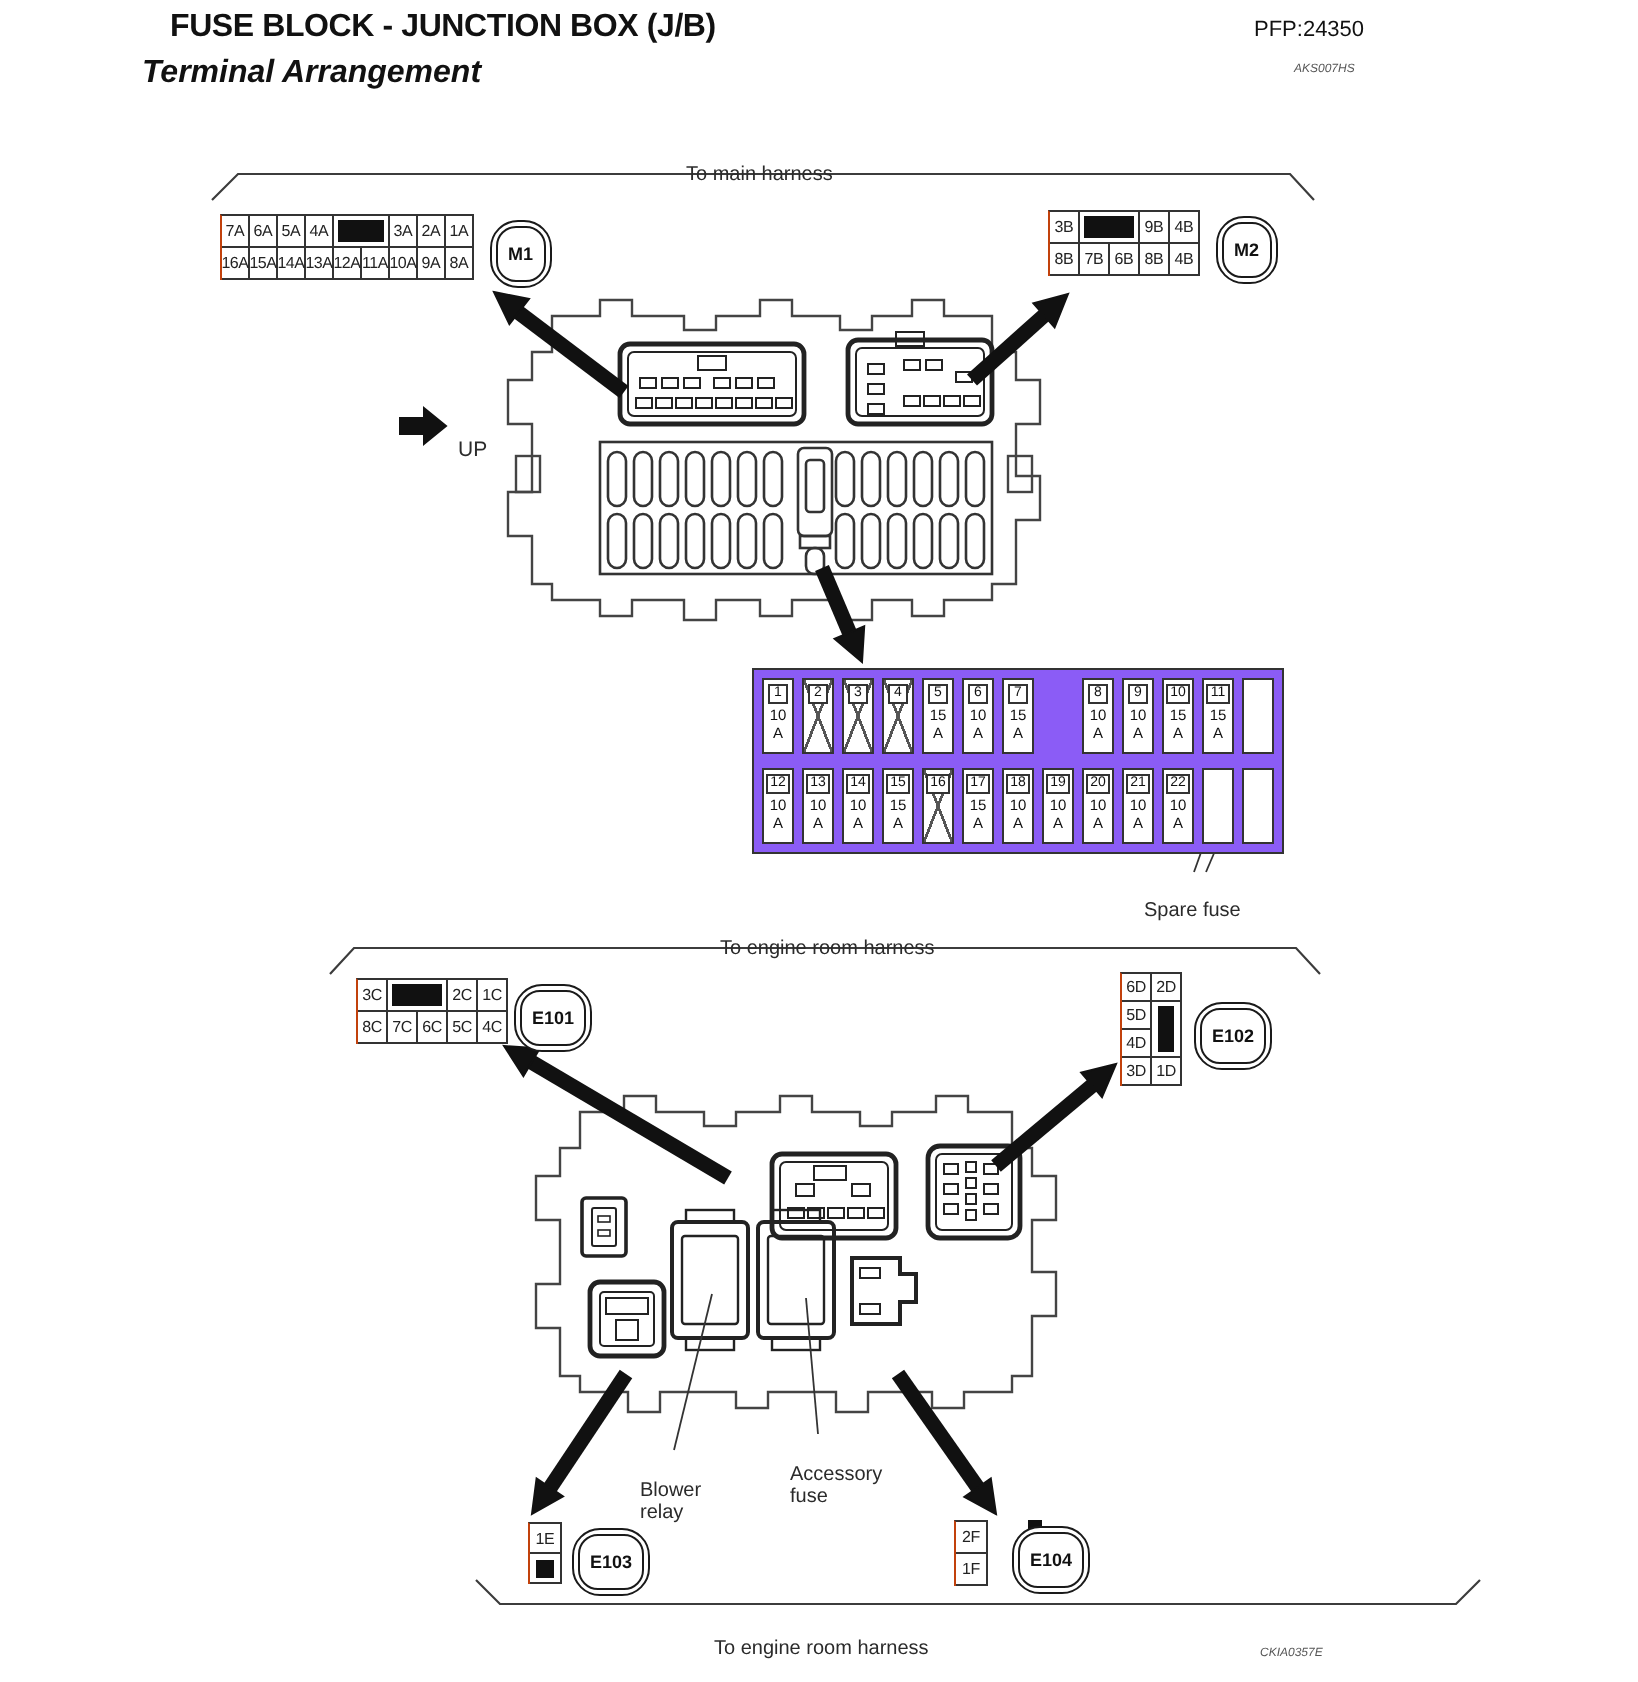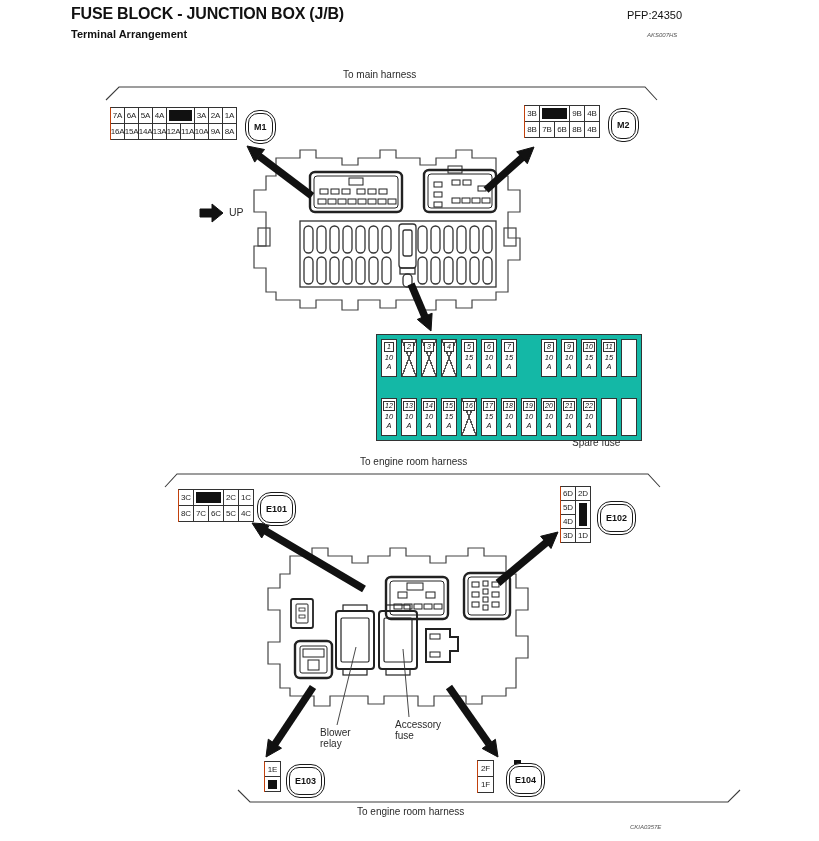--- a/index.html
+++ b/index.html
@@ -1,27 +1,27 @@
 <!DOCTYPE html>
 <html><head>
 <meta charset="utf-8">
 <style>
   * { box-sizing: border-box; margin: 0; padding: 0; }
   html,body { width: 819px; height: 841px; background:#fff; }
   body { position: relative; font-family: "Liberation Sans", sans-serif; color:#111; overflow: hidden; }
   .abs { position:absolute; }
 
   
-  .title   { font-size:16px; font-weight:bold; letter-spacing:-0.2px; }
-  .subtitle{ font-size:11px; font-weight:bold; }
+  .title   { font-size:16px; font-weight:bold; letter-spacing:-0.2px;margin-left:14px; }
+  .subtitle{ font-size:16px; font-weight:bold;font-style:italic; }
   .pfp     { font-size:11px; }
   .tinycode{ font-size:6px; font-style:italic; color:#555; }
 
   
-  .lbl { font-size:10px; color:#2b2b2b; line-height:11px; }
+  .lbl { font-size:10px; color:#2b2b2b; line-height:11px;margin-top:13px; }
 
   
   .grid-table { position:absolute; display:grid; background:#fff;
                 border-top:1px solid #333; border-left:1px solid #c2410c; }
   .grid-table .cell { border-right:1px solid #333; border-bottom:1px solid #333;
                       display:flex; align-items:center; justify-content:center;
                       font-size:8px; letter-spacing:-0.2px; background:#fff; color:#222; }
   .cell.blocked  { padding:2px; }
   .cell.blockedv { grid-row:span 2; padding:2px 3px; }
   .span2 { grid-column:span 2; }
@@ -30,22 +30,22 @@
   .e104-wrap { position:absolute; display:flex;gap:20px; }
   .e104-strip { width:7px; background:#111; }
 
   
   .oval { position:absolute; border:1.6px solid #1a1a1a; border-radius:14px; padding:2px; background:#fff; }
   .oval > span { display:flex; align-items:center; justify-content:center;
                  border:1.6px solid #1a1a1a; border-radius:10px;
                  font-size:9px; font-weight:bold; padding:1px 5px; min-width:20px; height:28px; }
 
   
-  .fuse-outer { position:absolute; border:1px solid #333; background:#14b8a6;
-                padding:4px; display:flex; flex-direction:column; gap:21px;font-style:italic; }
+  .fuse-outer { position:absolute; border:1px solid #333; background:#8b5cf6;
+                padding:4px; display:flex; flex-direction:column; gap:7px; }
   .fuse-row { display:flex; gap:4px; }
   .fuse { width:16px; height:38px; border:1px solid #333; background:#fff;
           display:flex; flex-direction:column; align-items:center; }
   .fspacer { width:16px; }
   .fuse .fno { border:1px solid #333; font-size:7px; line-height:8px; min-width:10px;
                padding:0 1px; text-align:center; margin-top:2px; background:#fff; }
   .fuse .famp { font-size:7.5px; line-height:9px; text-align:center; margin-top:1px; white-space:pre-line; }
   .fuse.crossed {
     background-image:
       linear-gradient(to top right,    transparent calc(50% - 0.7px), #555 calc(50% - 0.7px) calc(50% + 0.7px), transparent calc(50% + 0.7px)),

